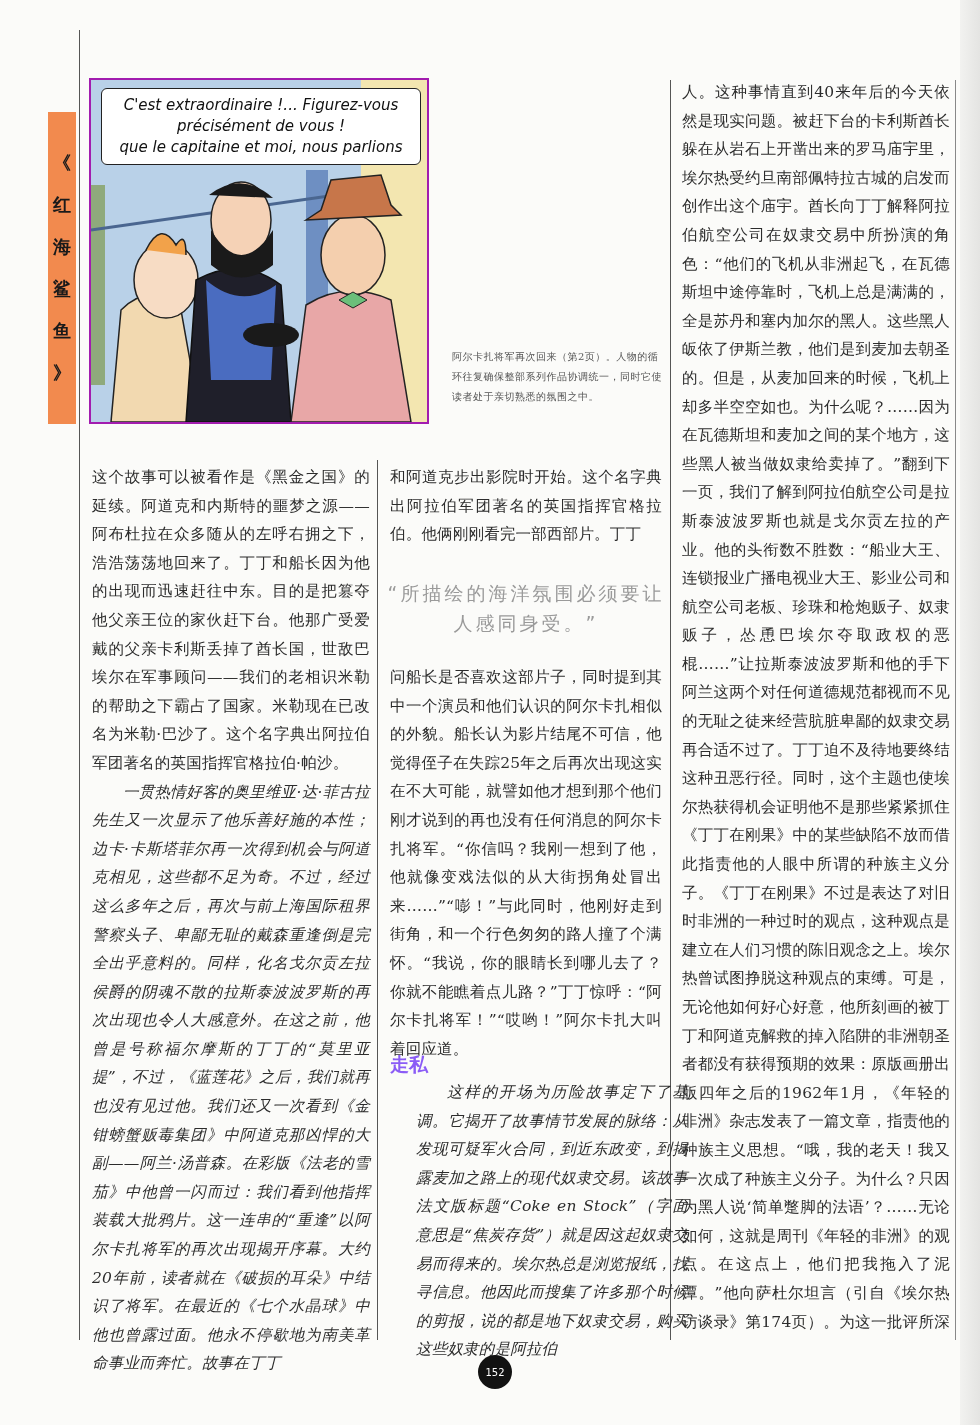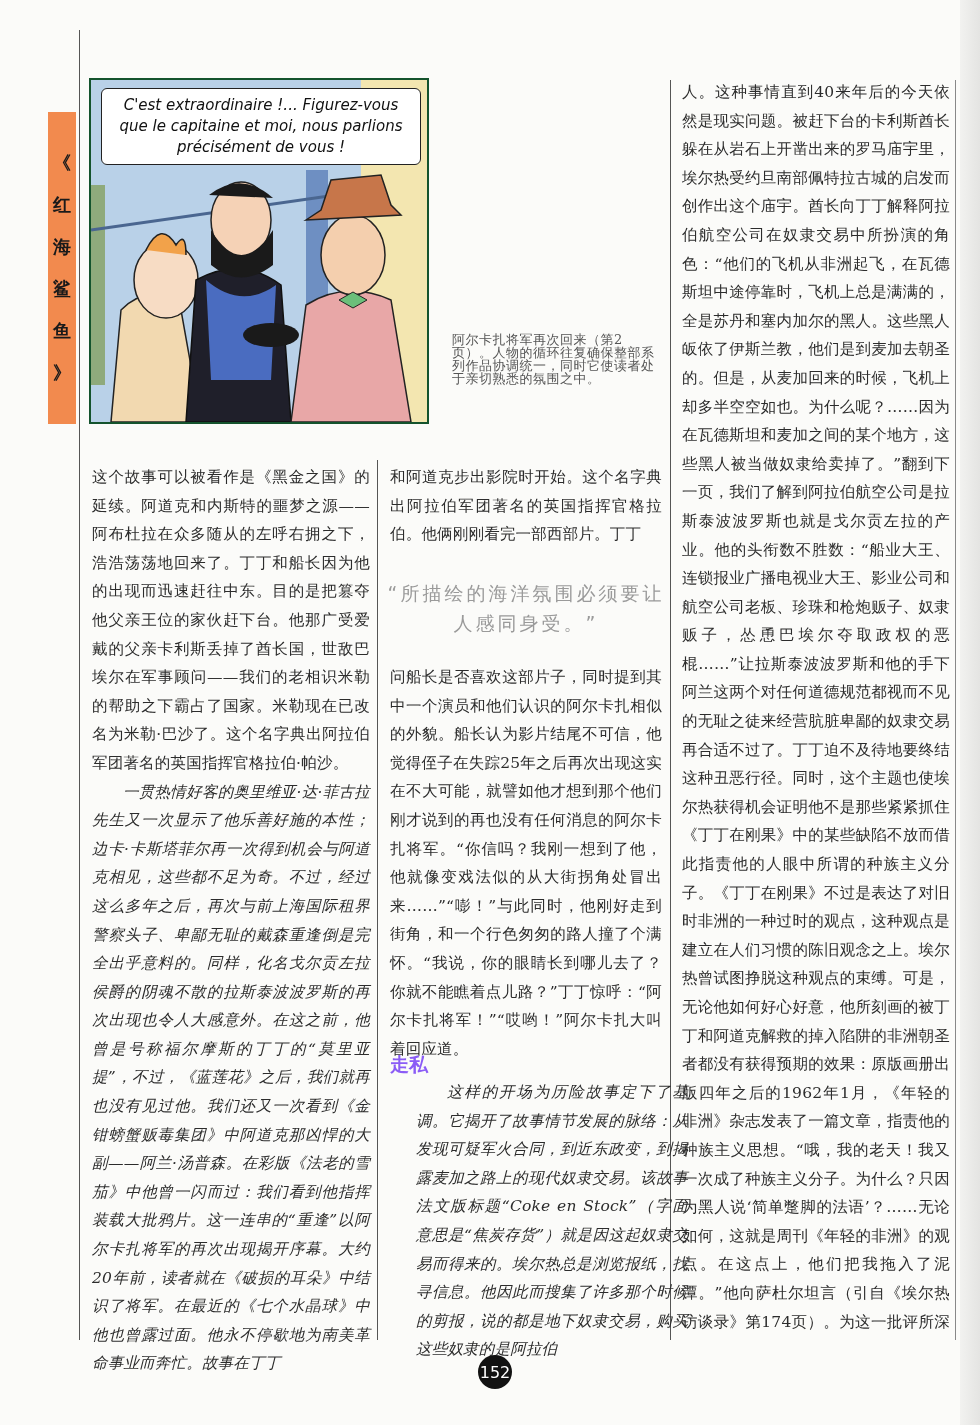--- a/index.html
+++ b/index.html
@@ -18,51 +18,51 @@
     position:absolute; left:48px; top:112px; width:28px; height:312px;
     background:#f28a4e;
     display:flex; flex-direction:column; align-items:center; justify-content:space-around;
     padding:30px 0; box-sizing:border-box;
   }
   .tag span {
     font-family:"DejaVu Sans", sans-serif; font-weight:bold; font-size:18px; color:#1a1a1a; line-height:1;
   }
   .comic {
     position:absolute; left:89px; top:78px; width:340px; height:346px;
-    border:2px solid #14532d; box-sizing:border-box; overflow:hidden;
+    border:2px solid #a21caf; box-sizing:border-box; overflow:hidden;
     background:#b6cfe6;
   }
   .comic svg { position:absolute; left:0; top:0; }
   .bubble {
     position:absolute; background:#fff; border:1.5px solid #222; border-radius:6px;
     font-family:"DejaVu Sans", sans-serif; font-style:italic; color:#111;
     text-align:center; line-height:21px; font-size:15px;
   }
   .caption {
-    position:absolute; left:452px; top:333px; width:210px;
-    font-size:13px; line-height:13px; color:#555; letter-spacing:0.5px;
+    position:absolute; left:452px; top:347px; width:210px;
+    font-size:10px; line-height:20px; color:#555; letter-spacing:0.5px;
   }
   .col {
     position:absolute; font-size:15.5px; line-height:28.6px; text-align:justify;
     color:#2c2c2c; letter-spacing:0.2px;
   }
   .col p { margin:0; }
   .indent { text-indent:2em;font-style:italic; }
   .quote {
     position:absolute; left:384px; top:578px; width:284px;
     font-family:"DejaVu Sans", sans-serif; color:#9a9a9a;
     font-size:19px; line-height:30px; text-align:center; letter-spacing:3px;
   }
   .heading {
     position:absolute; left:390px; top:1052px;
     font-family:Liberation Mono, monospace; font-weight:bold; font-size:19px; color:#8b5cf6;
   }
   .pagenum {
     position:absolute; left:478px; top:1355px; width:34px; height:34px; border-radius:50%;
-    background:#121212; color:#fff; font-family:"DejaVu Sans", sans-serif; font-size:16px;
+    background:#121212; color:#fff; font-family:"DejaVu Sans", sans-serif; font-size:10px;
     display:flex; align-items:center; justify-content:center;
   }
 </style>
 </head>
 <body>
 
 <div class="right-shade"></div>
 
 <div class="vrule" style="left:79px; top:30px; height:1310px;"></div>
 <div class="vrule" style="left:377px; top:460px; height:880px;"></div>
@@ -97,22 +97,22 @@
     <path d="M118 115 Q150 90 182 118" fill="#1a1a1a"></path>
     <ellipse cx="180" cy="255" rx="28" ry="12" fill="#1a1a1a"></ellipse>
 
     <path d="M200 342 L215 225 Q255 200 300 220 L320 342 Z" fill="#e8a7a7" stroke="#222" stroke-width="1.5"></path>
     <ellipse cx="262" cy="175" rx="32" ry="40" fill="#f4cfae" stroke="#222" stroke-width="1.5"></ellipse>
     <path d="M215 140 L310 135 L300 125 L290 95 L240 100 L230 130 Z" fill="#c7764a" stroke="#222" stroke-width="1.5"></path>
     <path d="M248 220 L262 212 L276 220 L262 228 Z" fill="#6bbf7a" stroke="#222" stroke-width="1"></path>
   </svg>
   <div class="bubble" style="left:10px; top:8px; width:310px; padding:6px 4px;">
     <div>C'est extraordinaire !... Figurez-vous</div>
+    <div>précisément de vous !</div>
     <div>que le capitaine et moi, nous parlions</div>
-    <div>précisément de vous !</div>
   </div>
 </div>
 
 <div class="caption">阿尔卡扎将军再次回来（第2页）。人物的循环往复确保整部系列作品协调统一，同时它使读者处于亲切熟悉的氛围之中。</div>
 
 <div class="col" style="left:92px; top:463px; width:278px;">
   <p>这个故事可以被看作是《黑金之国》的延续。阿道克和内斯特的噩梦之源——阿布杜拉在众多随从的左呼右拥之下，浩浩荡荡地回来了。丁丁和船长因为他的出现而迅速赶往中东。目的是把篡夺他父亲王位的家伙赶下台。他那广受爱戴的父亲卡利斯丢掉了酋长国，世敌巴埃尔在军事顾问——我们的老相识米勒的帮助之下霸占了国家。米勒现在已改名为米勒·巴沙了。这个名字典出阿拉伯军团著名的英国指挥官格拉伯·帕沙。</p>
   <p class="indent">一贯热情好客的奥里维亚·达·菲古拉先生又一次显示了他乐善好施的本性；边卡·卡斯塔菲尔再一次得到机会与阿道克相见，这些都不足为奇。不过，经过这么多年之后，再次与前上海国际租界警察头子、卑鄙无耻的戴森重逢倒是完全出乎意料的。同样，化名戈尔贡左拉侯爵的阴魂不散的拉斯泰波波罗斯的再次出现也令人大感意外。在这之前，他曾是号称福尔摩斯的丁丁的“莫里亚提”，不过，《蓝莲花》之后，我们就再也没有见过他。我们还又一次看到《金钳螃蟹贩毒集团》中阿道克那凶悍的大副——阿兰·汤普森。在彩版《法老的雪茄》中他曾一闪而过：我们看到他指挥装载大批鸦片。这一连串的“重逢”以阿尔卡扎将军的再次出现揭开序幕。大约20年前，读者就在《破损的耳朵》中结识了将军。在最近的《七个水晶球》中他也曾露过面。他永不停歇地为南美革命事业而奔忙。故事在丁丁</p>
 </div>
 

